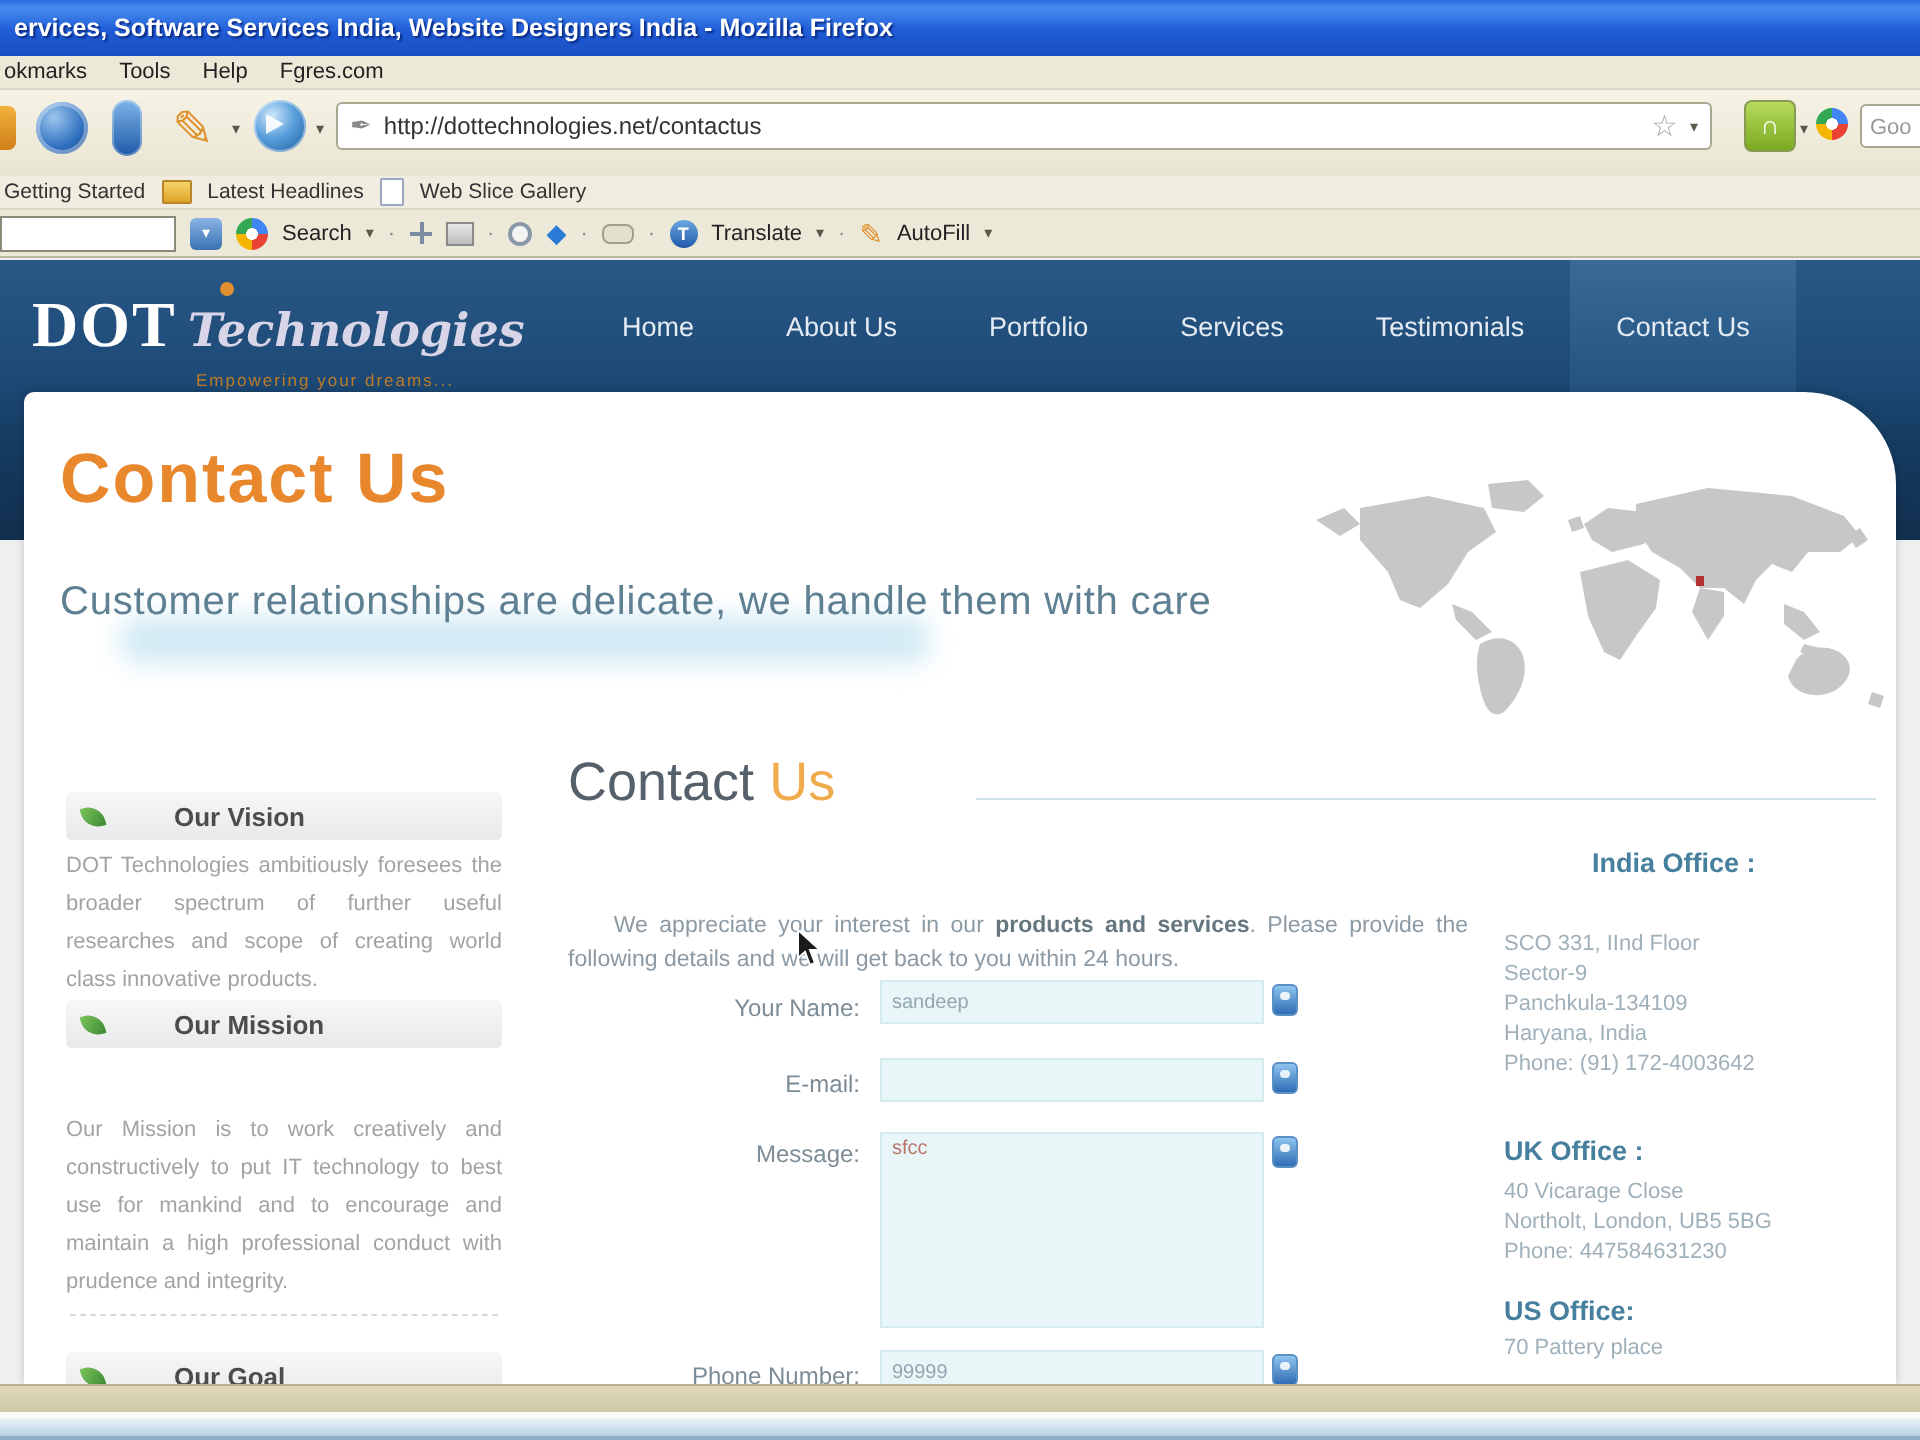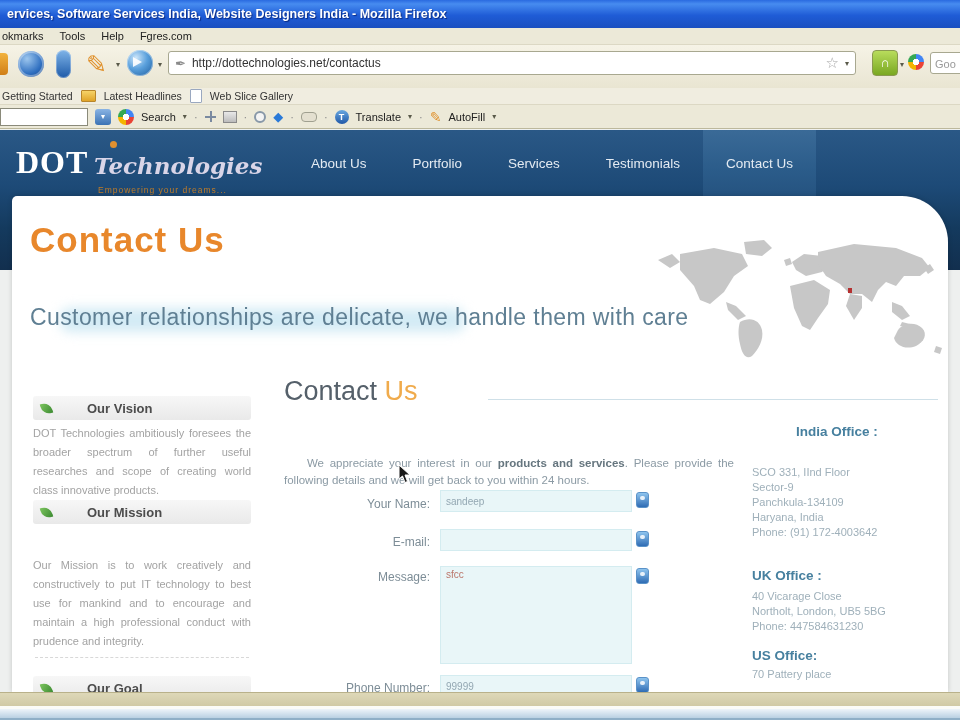--- a/index.html
+++ b/index.html
@@ -75,21 +75,21 @@
   .logo-dot{left:16px;top:144px;font-family:"Liberation Serif",serif;font-weight:bold;font-size:32px;color:#fff;letter-spacing:1px;}
   .logo-script{left:94px;top:152px;font-family:"DejaVu Serif",serif;font-style:italic;font-weight:bold;font-size:23px;color:#d9d5e8;}
   .logo-dotmark{left:110px;top:141px;width:7px;height:7px;border-radius:50%;background:#e09030;}
   .logo-tag{left:98px;top:185px;font-size:8.5px;color:#bf7c28;letter-spacing:1px;}
   .mainnav{left:288px;top:130px;height:66px;display:flex;align-items:center;}
   .mainnav a{display:flex;align-items:center;height:66px;padding:0 23px;color:#e4ebf2;font-size:13.5px;text-decoration:none;cursor:pointer;}
   .mainnav a.active{background:linear-gradient(180deg,#3a6a97,#2b5c8a 60%,#255380);}
   .card{left:12px;top:196px;width:936px;height:496px;background:#fff;border-radius:5px 46px 0 0;
     box-shadow:0 0 5px rgba(0,0,0,.18);}
   .hero-title{left:30px;top:220px;font-size:35px;font-weight:bold;color:#e8872b;letter-spacing:1px;}
-  .hero-sub{left:30px;top:304px;font-size:23px;color:#5f7f93;letter-spacing:.4px;}
+  .hero-sub{left:30px;top:290px;font-size:20px;color:#5f7f93;letter-spacing:.4px;}
   .blurbar{left:60px;top:308px;width:405px;height:24px;background:rgba(200,230,242,.8);filter:blur(6px);border-radius:10px;}
   .mapbox{left:652px;top:238px;width:300px;height:122px;}
   .divline{left:488px;top:399px;width:450px;height:1px;background:#cfe0e8;}
 
   .secbar{left:33px;width:218px;height:24px;background:linear-gradient(180deg,#f7f7f7,#e9e9e9);
     border-radius:3px;display:flex;align-items:center;padding-left:8px;box-sizing:border-box;
     font-size:13px;font-weight:bold;color:#4c4c4c;gap:26px;}
   .leaf{display:inline-block;width:11px;height:11px;margin-right:9px;border-radius:0 9px 0 9px;
     background:linear-gradient(135deg,#7cc45e,#3c8a32);transform:rotate(-15deg);}
   .secbody{left:33px;width:218px;font-size:11px;color:#a3a3a3;line-height:19px;text-align:justify;}
@@ -185,20 +185,21 @@
     <span class="dd"></span>
   </div>
 
   <div class="abs navyband"></div>
   <div class="abs logo-dot">DOT</div>
   <div class="abs logo-script">Technologies</div>
   <div class="abs logo-dotmark"></div>
   <div class="abs logo-tag">Empowering your dreams...</div>
 
   <div class="abs mainnav">
+    <a>Home</a>
     <a>About Us</a>
     <a>Portfolio</a>
     <a>Services</a>
     <a>Testimonials</a>
     <a class="active">Contact Us</a>
   </div>
 
   <div class="abs card"></div>
 
   <div class="abs hero-title">Contact Us</div>

